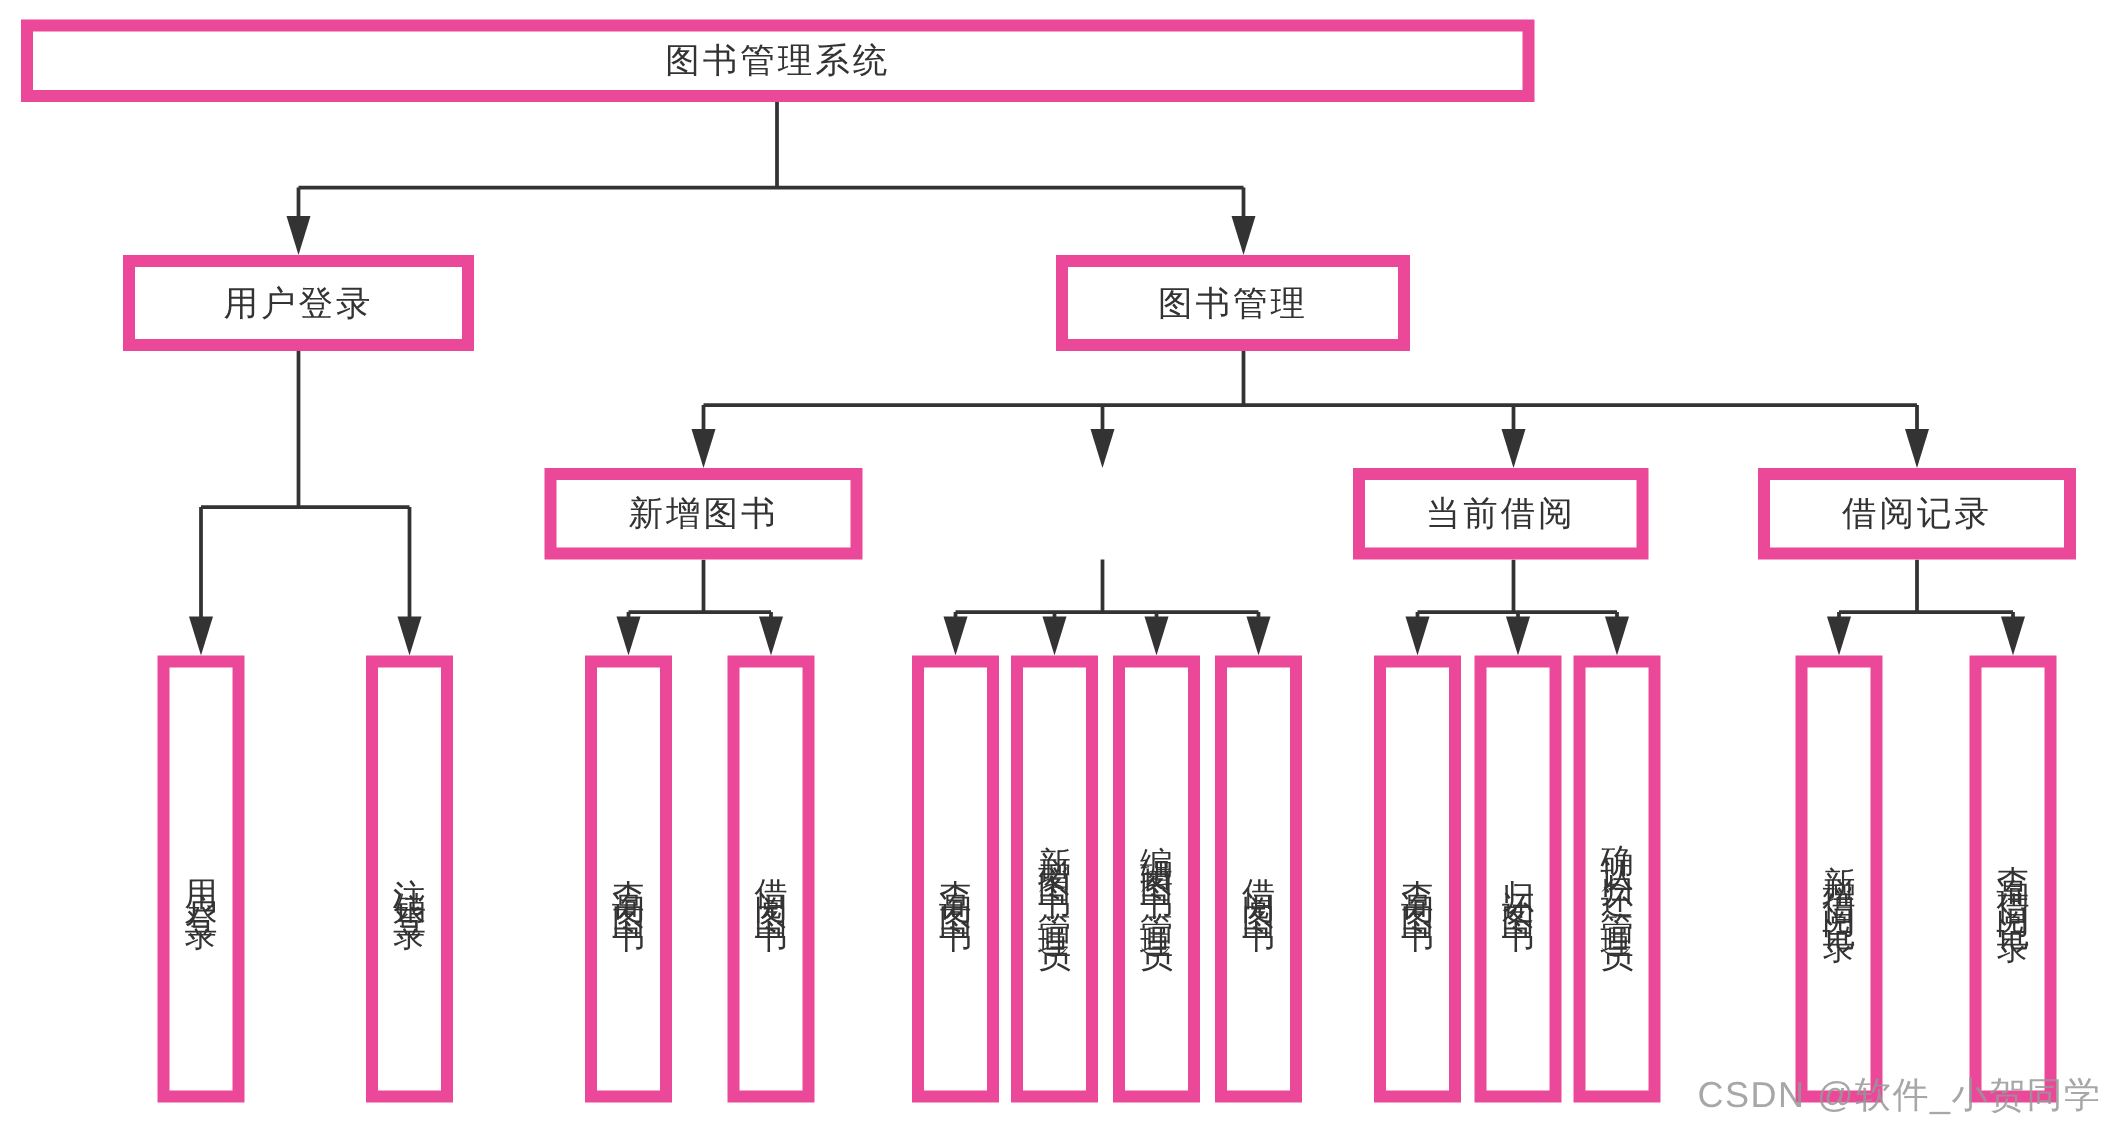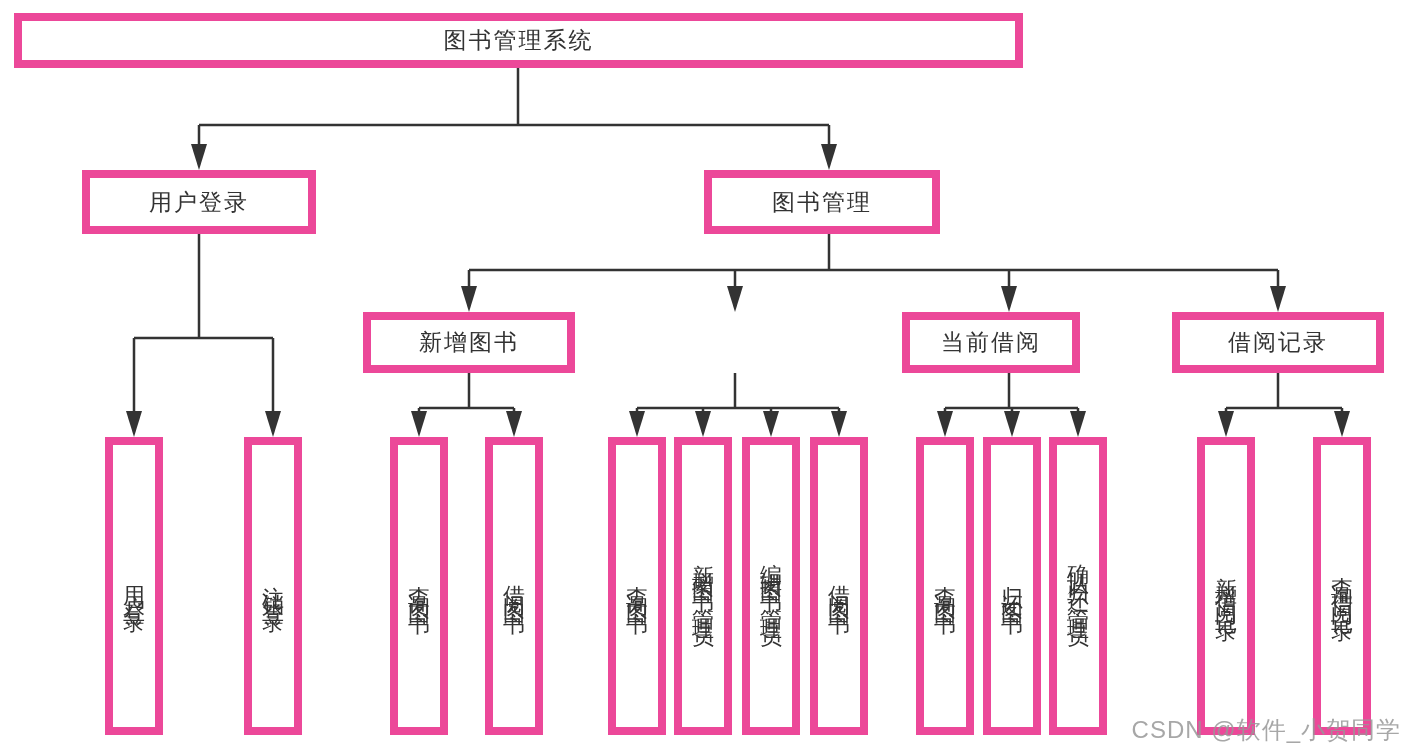--- a/index.html
+++ b/index.html
@@ -94,21 +94,21 @@
       <polygon points="1334,411 1350,411 1342,437"></polygon>
     </g>
   </svg>
 
   <div class="box hbox" style="left:14px;top:13px;width:1009px;height:55px">图书管理系统</div>
 
   <div class="box hbox" style="left:82px;top:170px;width:234px;height:64px">用户登录</div>
   <div class="box hbox" style="left:704px;top:170px;width:236px;height:64px">图书管理</div>
 
   <div class="box hbox" style="left:363px;top:312px;width:212px;height:61px">新增图书</div>
-  <div class="box hbox" style="left:902px;top:312px;width:178px;height:61px">当前借阅</div>
+  <div class="box hbox" style="left:902px;top:312px;width:197px;height:61px">当前借阅</div>
   <div class="box hbox" style="left:1172px;top:312px;width:212px;height:61px">借阅记录</div>
 
   <div class="box vbox" style="left:105px">
     <span class="vtext">用户登录</span>
   </div>
   <div class="box vbox" style="left:244px">
     <span class="vtext">注销登录</span>
   </div>
 
   <div class="box vbox" style="left:390px">

